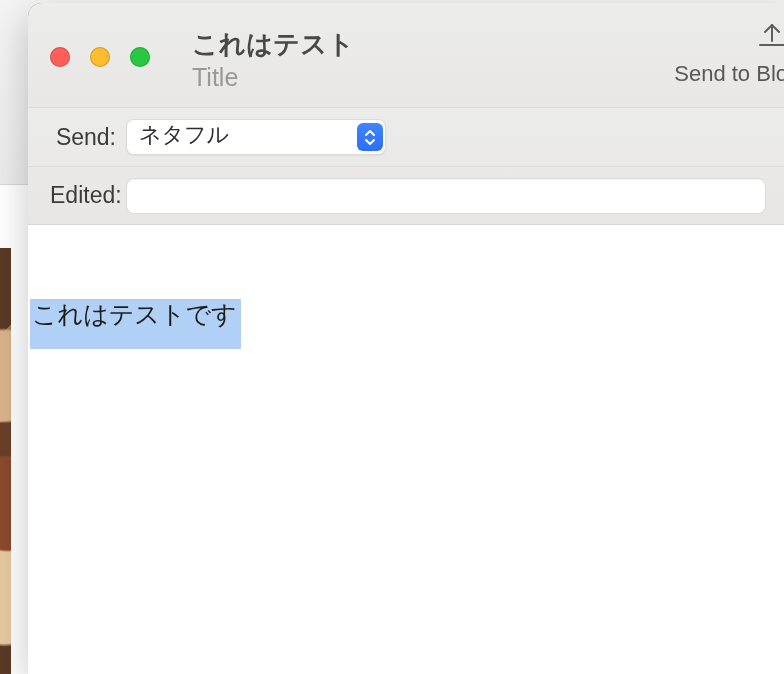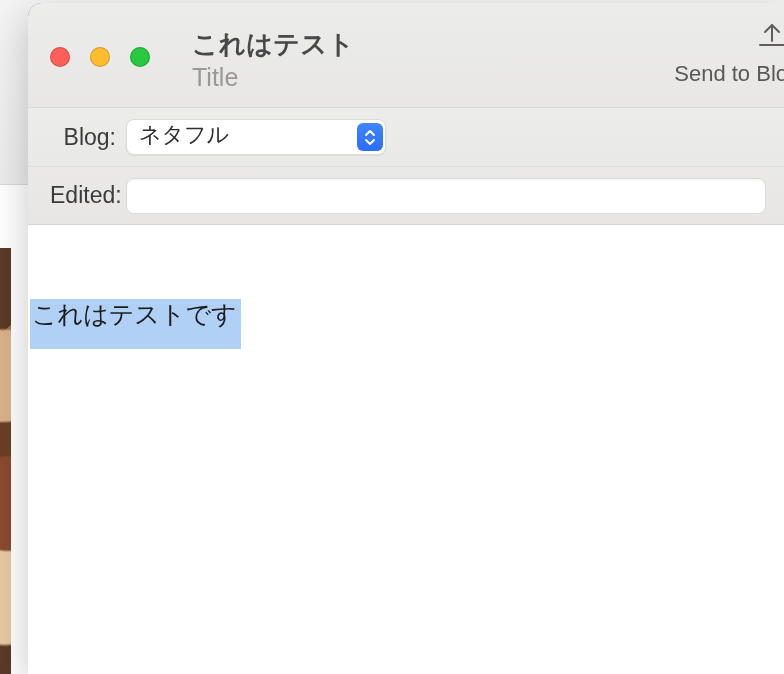--- a/index.html
+++ b/index.html
@@ -205,21 +205,21 @@
             <path d="M9 11 L16 4 L23 11"></path>
             <path d="M4 24 H28"></path>
           </svg>
         </span>
         <div class="toolbar-label">Send to Blo</div>
       </div>
     </div>
 
     <div class="formbar">
       <div class="form-row">
-        <div class="form-label">Blog:</div>
+        <div class="form-label">Send:</div>
         <div class="select-wrap">
           <div class="mac-select">
             <span>ネタフル</span>
           </div>
           <div class="select-knob">
             <svg width="12" height="8" viewBox="0 0 12 8">
                 <path d="M2 6 L6 2 L10 6" stroke="#fff" stroke-width="2" fill="none" stroke-linecap="round" stroke-linejoin="round"></path>
               </svg>
             <svg width="12" height="8" viewBox="0 0 12 8">
                 <path d="M2 2 L6 6 L10 2" stroke="#fff" stroke-width="2" fill="none" stroke-linecap="round" stroke-linejoin="round"></path>

